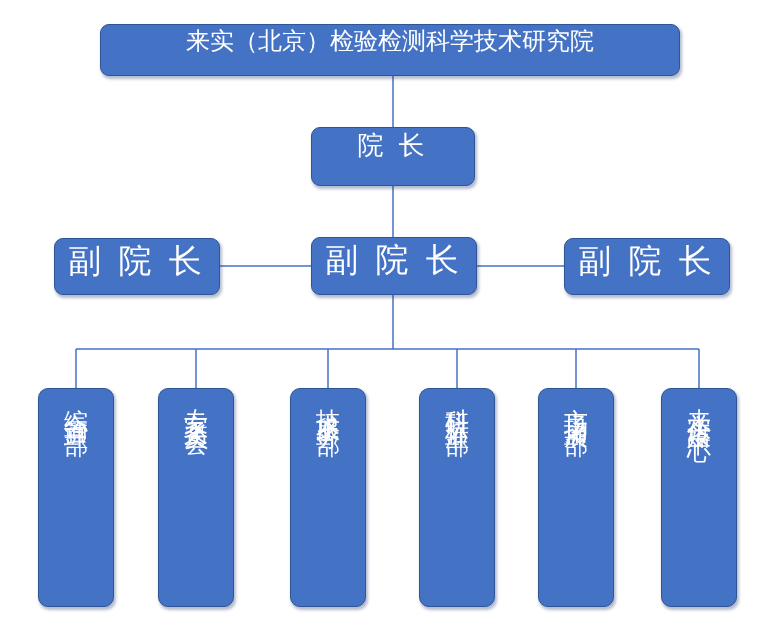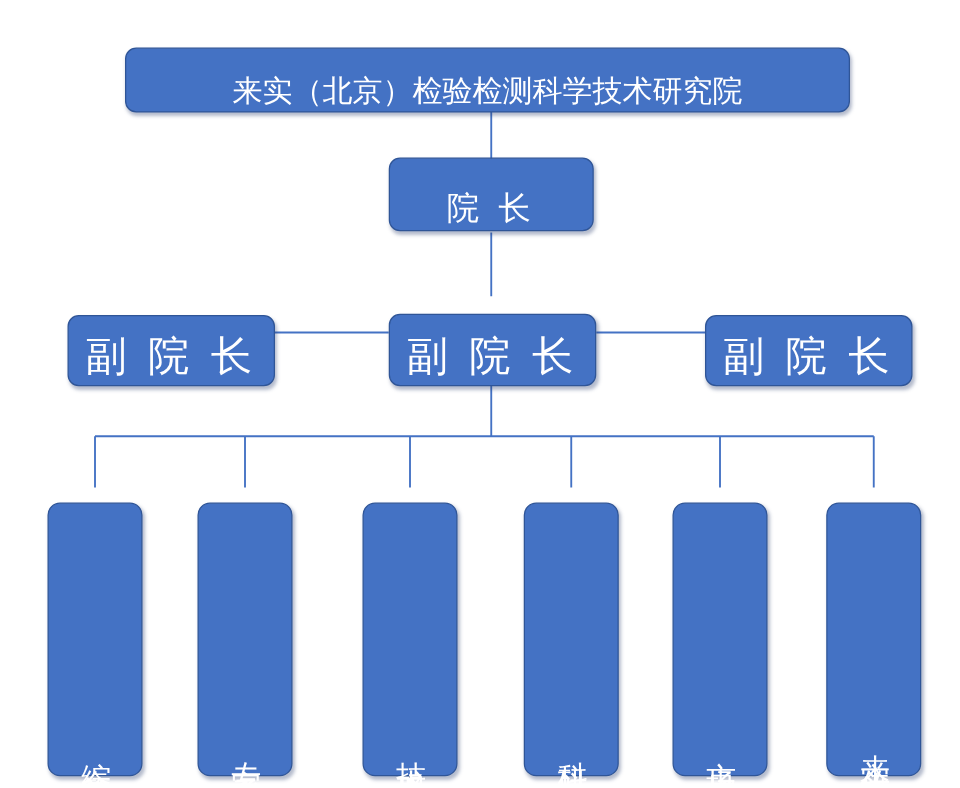--- a/index.html
+++ b/index.html
@@ -27,29 +27,28 @@
     stroke:var(--line);
     stroke-width:1.5;
     fill:none;
   }
   .box{
     position:absolute;
     background:var(--fill);
     border:1.5px solid var(--border);
     color:var(--text);
     display:flex;
-    align-items:flex-end;
+    align-items:flex-start;
     justify-content:center;
     box-shadow:1.5px 2.5px 3px rgba(40,60,110,0.35);
-    margin-top:14px;
   }
   .box.wide{border-radius:9px;}
   .box.tall{border-radius:10px;}
   .root-box{left:100px;top:24px;width:580px;height:52px;font-size:24px;}
-  .president-box{left:311px;top:112px;width:164px;height:59px;font-size:26px;letter-spacing:4px;}
+  .president-box{left:311px;top:127px;width:164px;height:59px;font-size:26px;letter-spacing:4px;}
   .vp-box{top:238px;width:166px;height:57px;font-size:33px;letter-spacing:4px;}
   .vp-0{left:54px;}
   .vp-1{left:311px;top:237px;height:58px;}
   .vp-2{left:564px;}
   .dept-box{top:388px;width:76px;height:219px;font-size:24px;}
   .dept-0{left:38px;}
   .dept-1{left:158px;}
   .dept-2{left:290px;}
   .dept-3{left:419px;}
   .dept-4{left:538px;}

